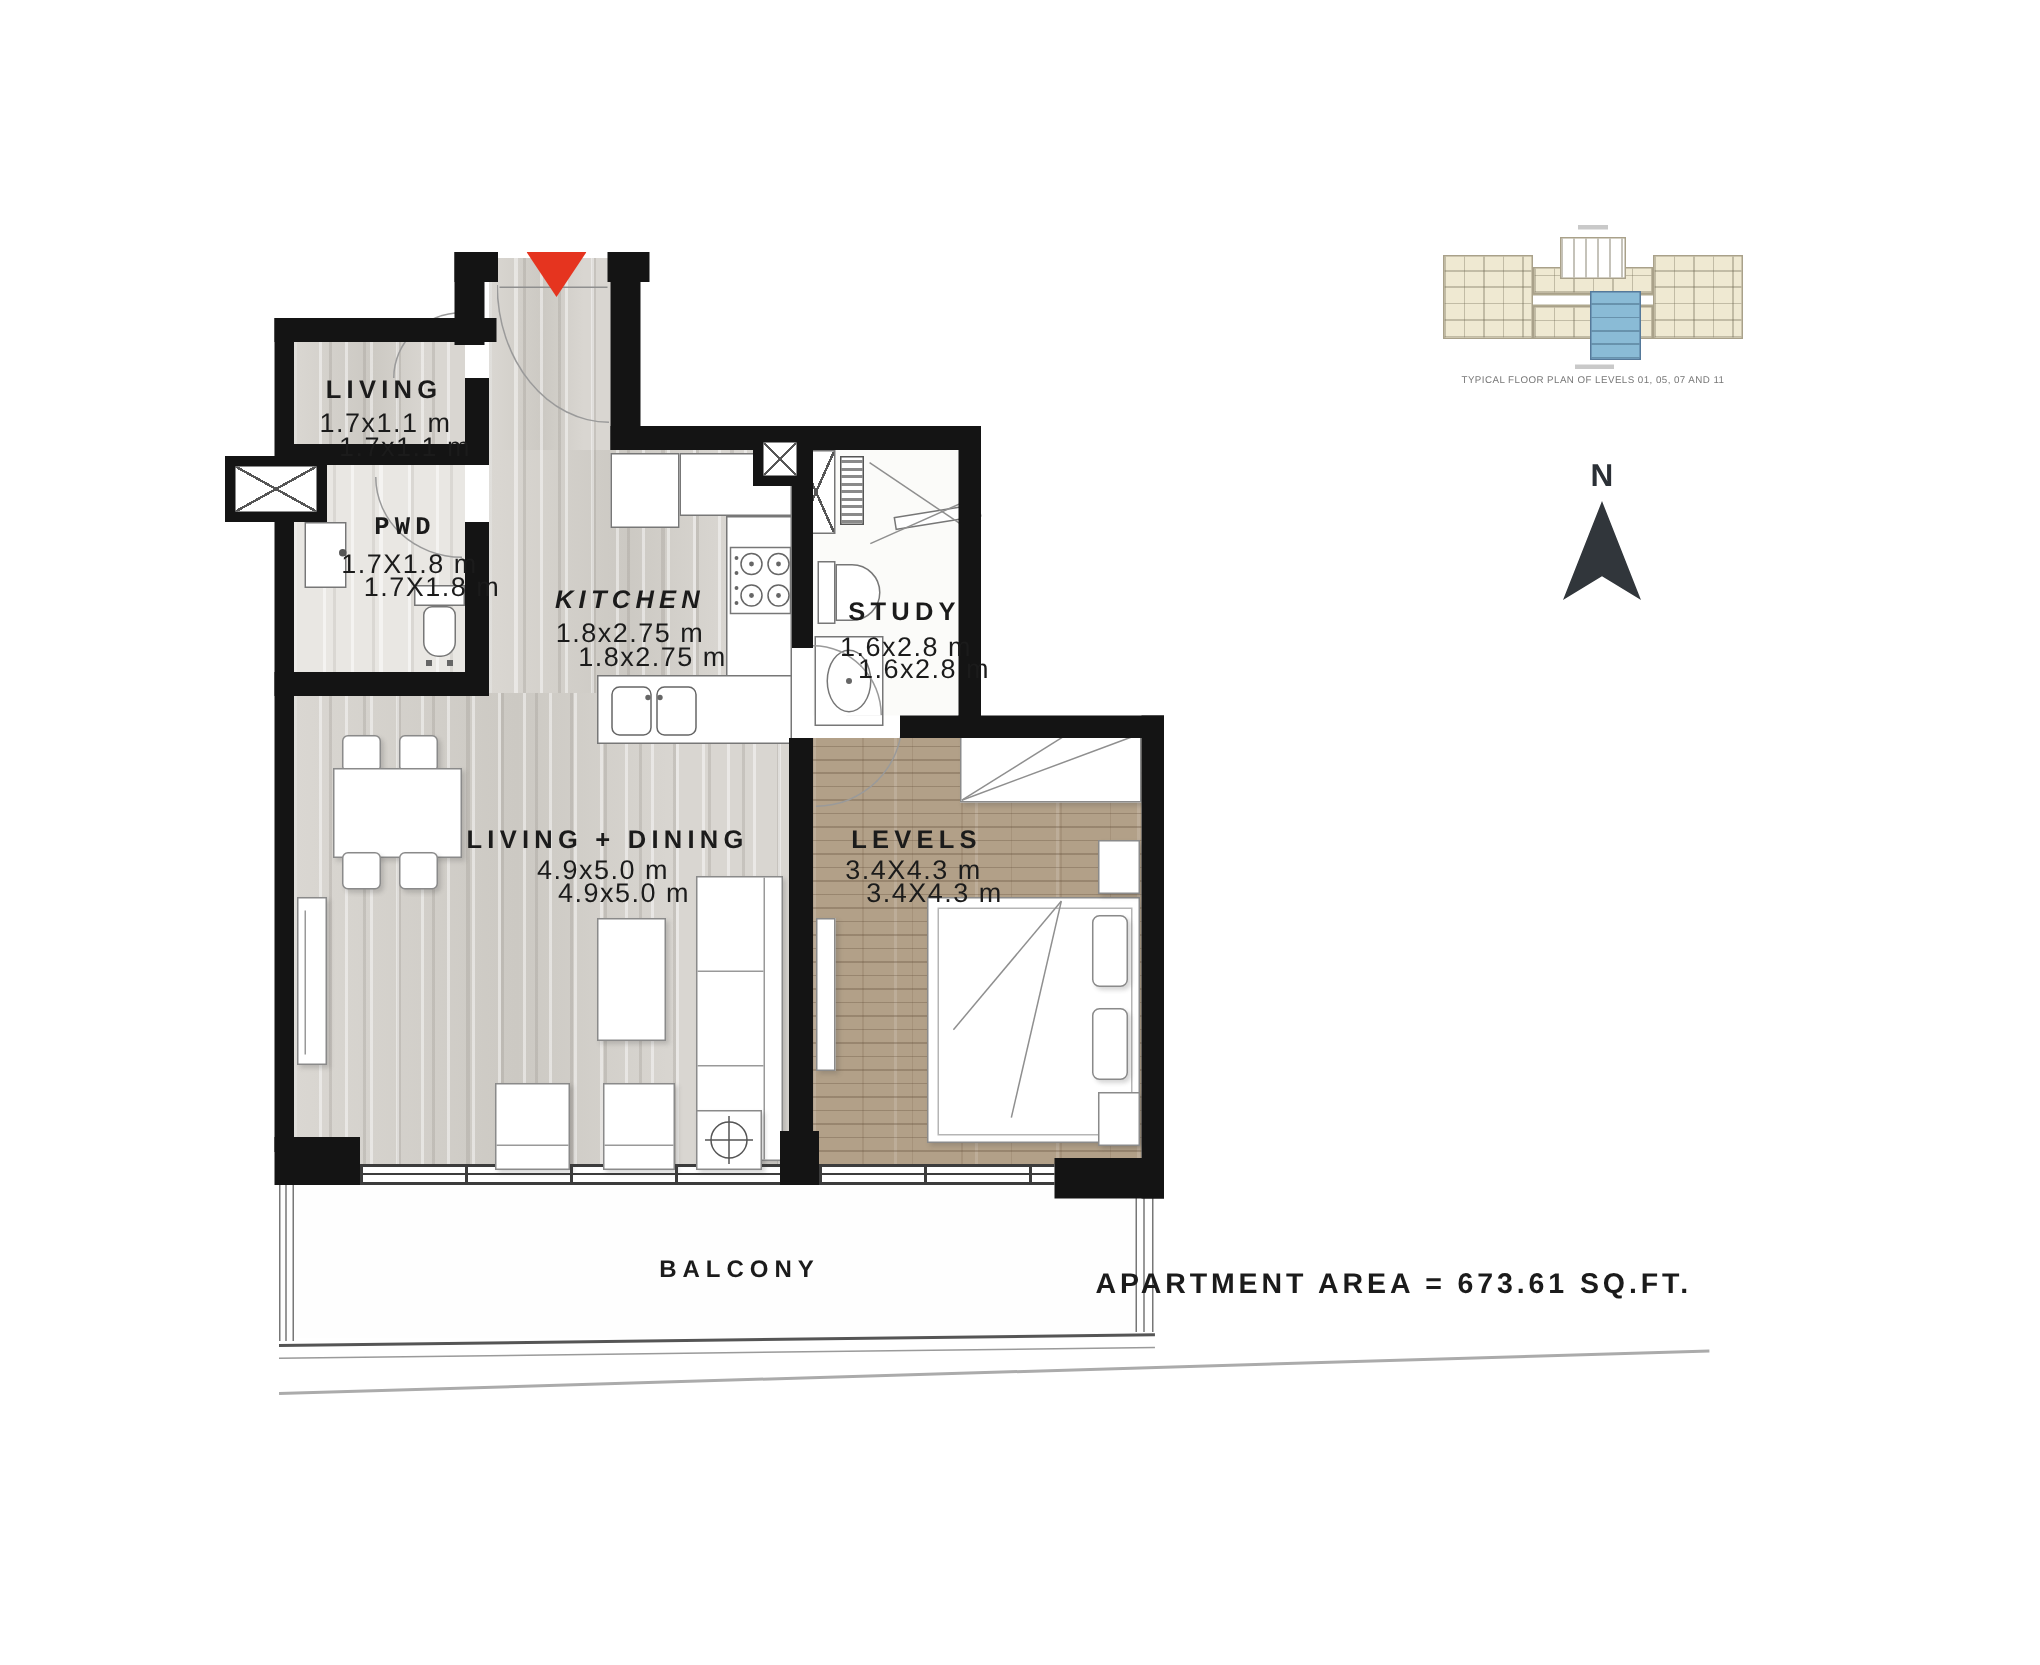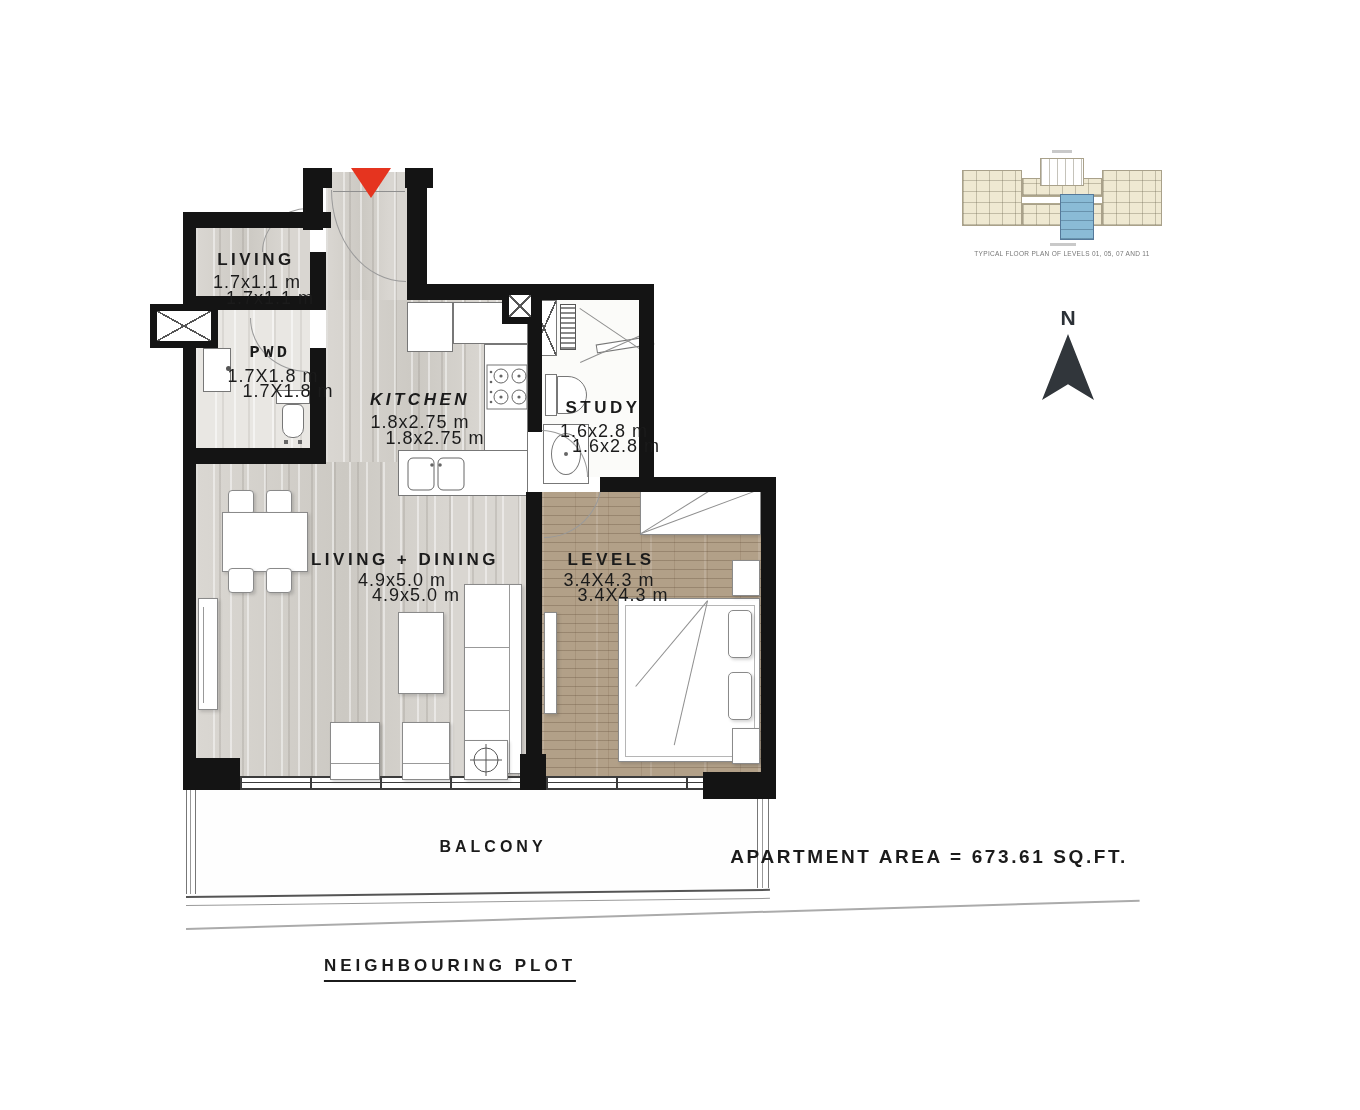--- a/index.html
+++ b/index.html
@@ -203,21 +203,20 @@
   <div class="rlabel" style="left:405px;top:550px;">LIVING + DINING</div>
   <div class="rdim" style="left:402px;top:570px;">4.9x5.0 m</div>
   <div class="rdim" style="left:416px;top:585px;">4.9x5.0 m</div>
 
   <div class="rlabel" style="left:611px;top:550px;">LEVELS</div>
   <div class="rdim" style="left:609px;top:570px;">3.4X4.3 m</div>
   <div class="rdim" style="left:623px;top:585px;">3.4X4.3 m</div>
 
   <div class="rlabel" style="left:456px;top:838px;font-size:16px;letter-spacing:4px;margin-left:37px;">BALCONY</div>
 
-  <div class="rlabel" style="left:450px;top:956px;font-size:17px;letter-spacing:4px;border-bottom:2px solid #1b1b1b;padding-bottom:4px;">NEIGHBOURING PLOT</div>
 
   <div class="areas-line" style="top:846px;">APARTMENT AREA = 673.61 SQ.FT.</div>
 
   <div class="abs" style="left:960px;top:146px;width:204px;height:104px;z-index:2;">
     <div class="kp-unit" style="left:2px;top:24px;width:60px;height:56px;"></div>
     <div class="kp-unit" style="left:142px;top:24px;width:60px;height:56px;"></div>
     <div class="kp-unit" style="left:62px;top:32px;width:80px;height:18px;"></div>
     <div class="kp-unit" style="left:62px;top:58px;width:80px;height:22px;"></div>
     <div class="abs" style="left:62px;top:50px;width:80px;height:8px;background:#fff;border-top:1px solid #b0a98f;border-bottom:1px solid #b0a98f;box-sizing:border-box;"></div>
     <div class="abs" style="left:80px;top:12px;width:44px;height:28px;background:#fff;border:1px solid #a9a18a;box-sizing:border-box;background-image:repeating-linear-gradient(90deg,rgba(110,104,82,.4) 0 1px,rgba(0,0,0,0) 1px 8px);"></div>

